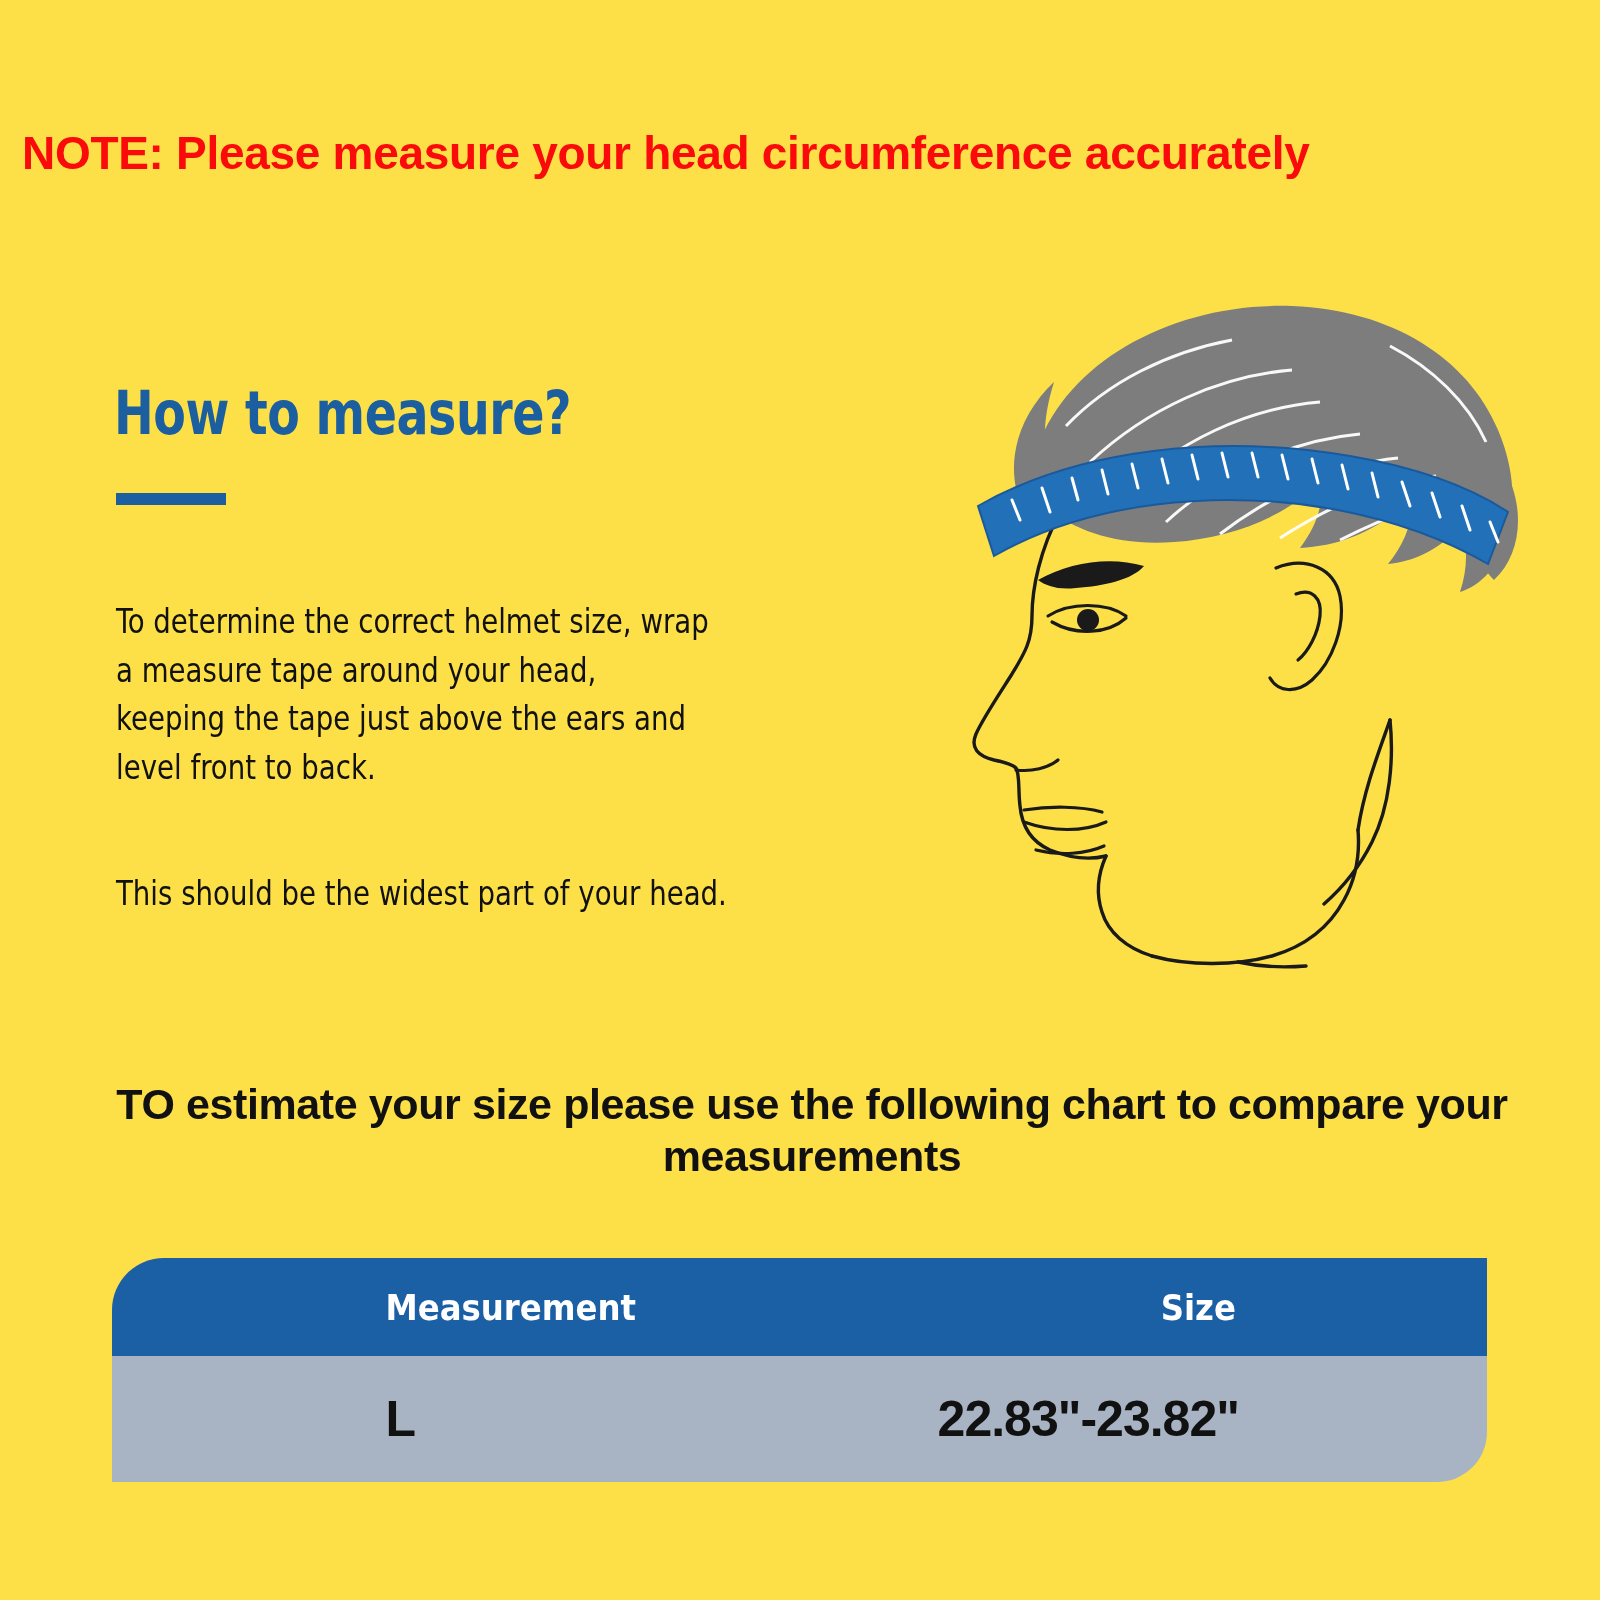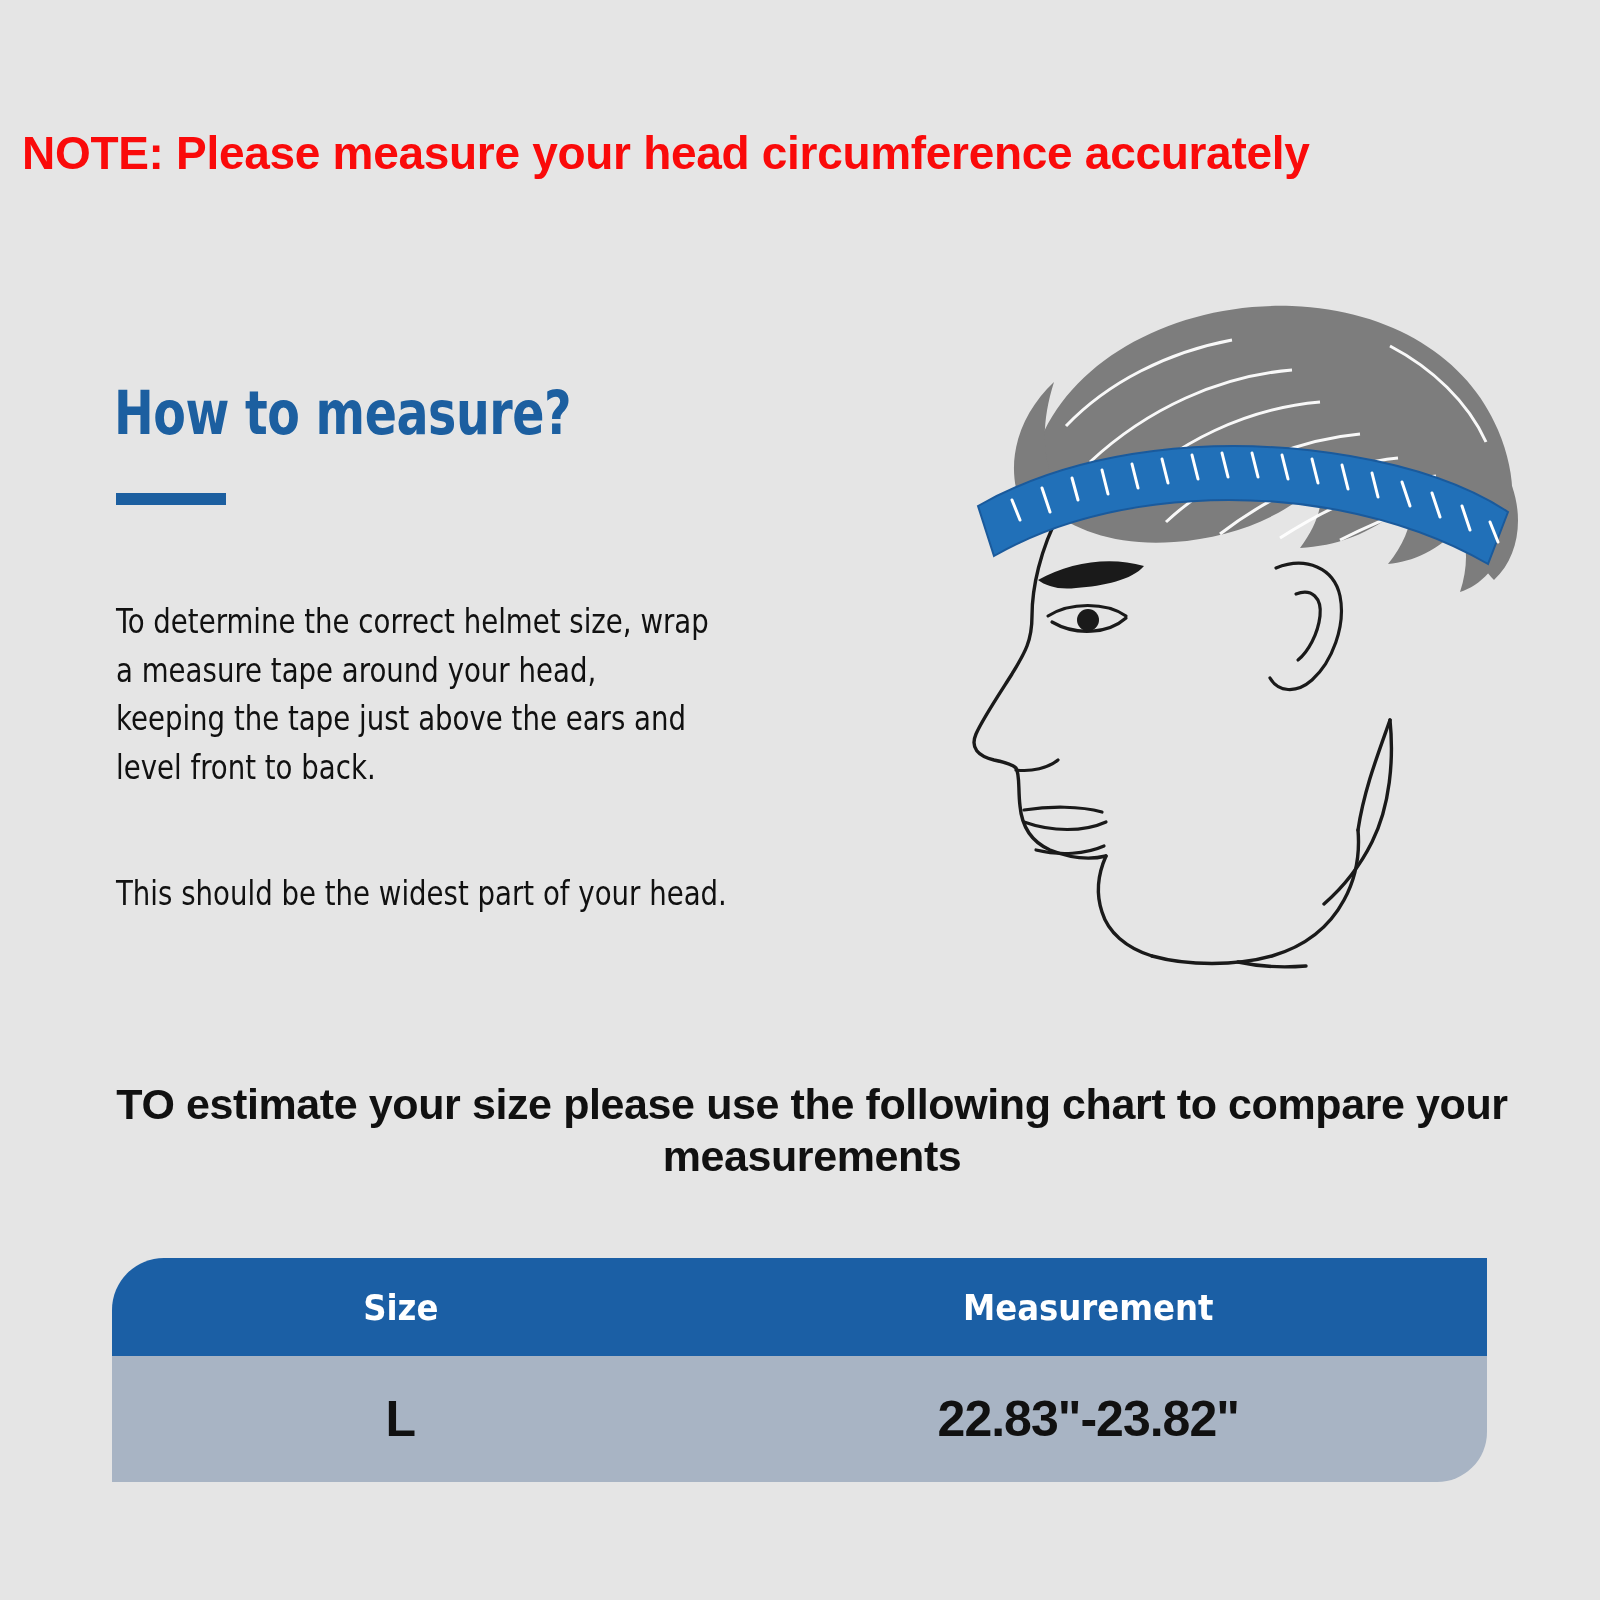--- a/index.html
+++ b/index.html
@@ -12,21 +12,21 @@
     height: 1600px;
     font-family: "Liberation Sans", sans-serif;
     position: relative;
     overflow: hidden;
   }
 
   #page {
     position: relative;
     width: 1600px;
     height: 1600px;
-    background: #e5e5e5;
+    background: #fde047;
   }
 
   
   .note-banner {
     position: absolute;
     top: 128px;
     left: 22px;
     width: 1560px;
     color: #fa0a0a;
     font-size: 46px;
@@ -245,22 +245,22 @@
           <path d="M570 272 L 578 292"></path>
         </g>
       </g>
     </svg>
   </div>
 
   <div class="chart-intro">TO estimate your size please use the following chart to compare your measurements</div>
 
   <div class="size-table">
     <div class="table-header">
+      <div class="th col-meas">Measurement</div>
       <div class="th col-size">Size</div>
-      <div class="th col-meas">Measurement</div>
     </div>
     <div class="table-row">
       <div class="td size-val">L</div>
       <div class="td meas-val">22.83"-23.82"</div>
     </div>
   </div>
 
 </div>
 
 </body></html>

